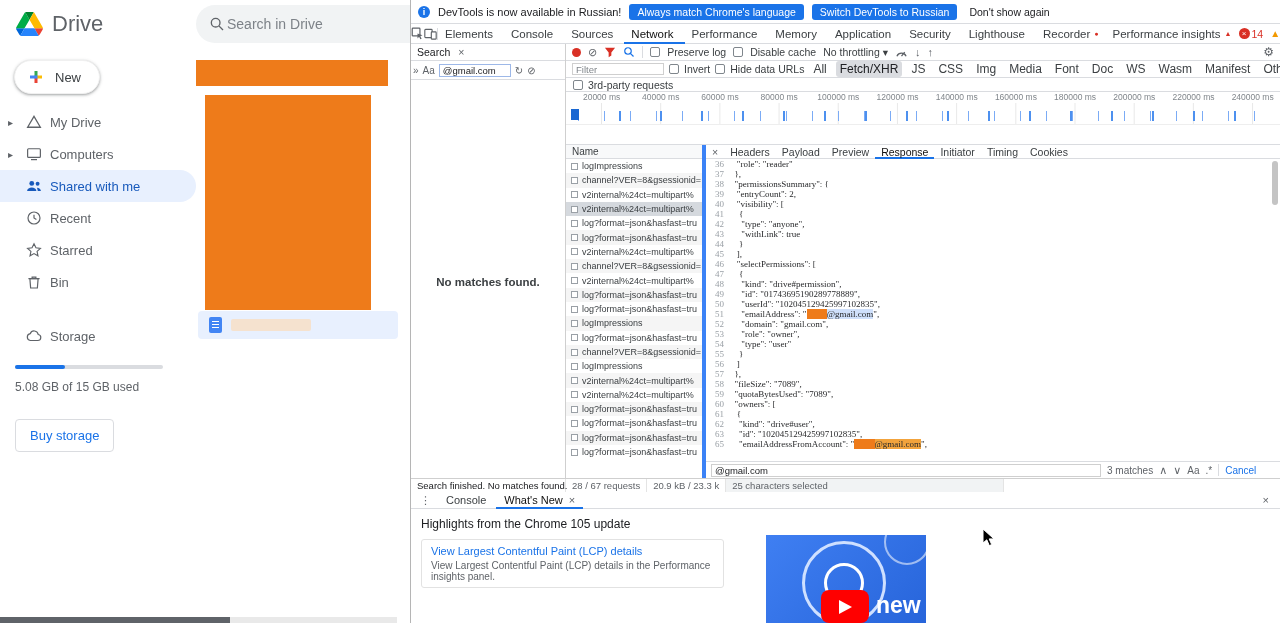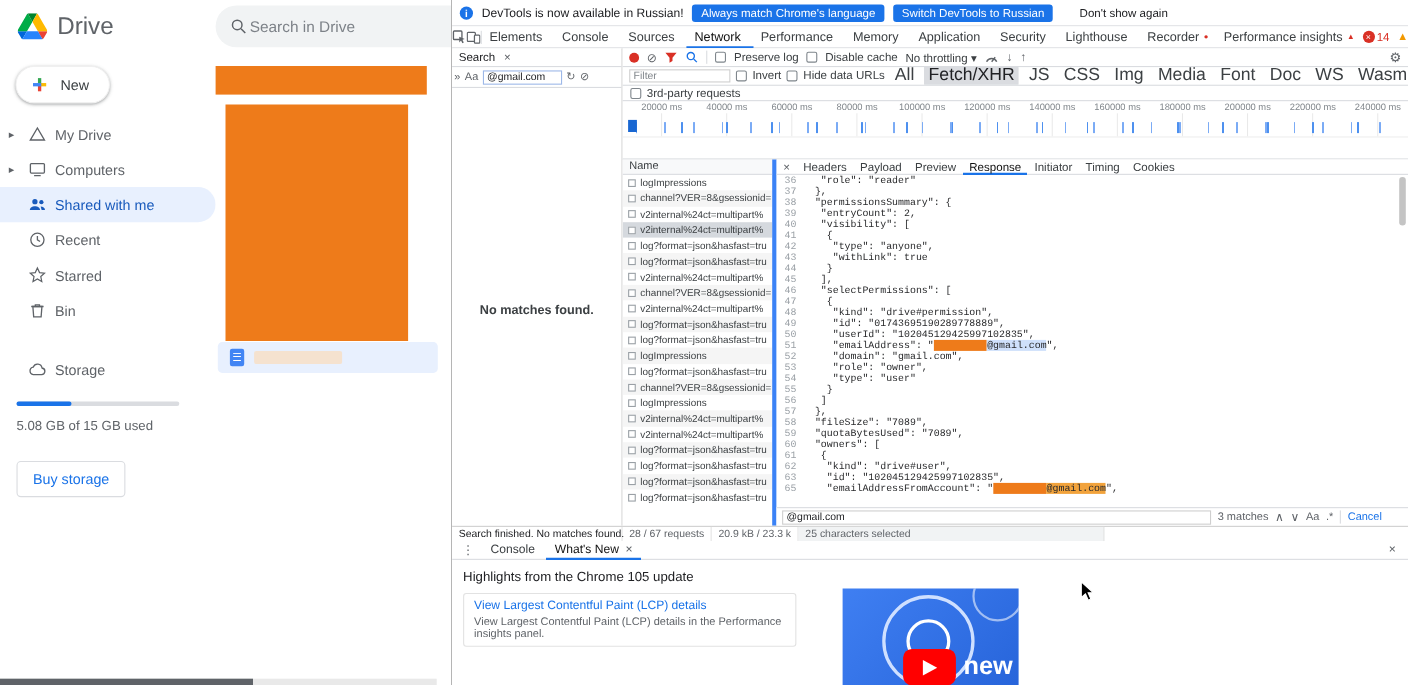--- a/index.html
+++ b/index.html
@@ -35,21 +35,21 @@
 .doc-ico::after{content:"";position:absolute;left:3px;top:4px;width:7px;height:9px;background:repeating-linear-gradient(#fff 0 1px,transparent 1px 3px)}
 .file-name-redact{width:80px;height:12px;background:#f5e2cf;border-radius:2px}
 .h-scroll{position:absolute;left:0;bottom:0;width:397px;height:6px;background:#e9e9e9}
 .h-scroll>div{width:230px;height:6px;background:#5f6368}
 
 .devtools{position:absolute;left:410px;top:0;width:870px;height:623px;border-left:1px solid #b5b5b5;background:#fff;font-size:11px;color:#3c4043}
 .notif{position:absolute;left:0;top:0;right:0;height:24px;border-bottom:1px solid #dadce0;display:flex;align-items:center;gap:8px;padding:0 7px;background:#fff}
 .info-ico{width:12px;height:12px;border-radius:50%;background:#1a73e8;color:#fff;font-size:9px;line-height:12px;text-align:center;font-weight:bold;flex:none}
 .notif-msg{font-size:11px;color:#202124;white-space:nowrap}
 .notif-btn{background:#1a73e8;color:#fff;border-radius:3px;padding:2px 8px;font-size:10.5px;white-space:nowrap;cursor:pointer}
-.notif-dismiss{font-size:10.5px;color:#202124;margin-left:16px;white-space:nowrap;cursor:pointer}
+.notif-dismiss{font-size:10.5px;color:#202124;margin-left:4px;white-space:nowrap;cursor:pointer}
 .tabbar{position:absolute;top:24px;left:0;right:0;height:20px;border-bottom:1px solid #dadce0;display:flex;align-items:center;background:#fff}
 .ticon{width:20px;display:flex;justify-content:center;align-items:center;color:#5f6368;cursor:pointer}
 .vsep{width:1px;height:12px;background:#dadce0;flex:none}
 .tab{padding:0 7px;height:20px;display:flex;align-items:center;gap:4px;font-size:11.5px;color:#3c4043;white-space:nowrap;cursor:pointer}
 .tab.selected{box-shadow:inset 0 -2px 0 #1a73e8;color:#111}
 .tab .dot{color:#d93025;font-size:7px}
 .tb-right{margin-left:auto;display:flex;align-items:center;gap:7px;padding-right:5px}
 .badge{display:flex;align-items:center;gap:2px;font-size:10.5px}
 .badge.err{color:#d93025}.badge.warn{color:#a05a00}
 .err-dot{width:11px;height:11px;border-radius:50%;background:#d93025;color:#fff;font-size:8px;line-height:11px;text-align:center}
@@ -65,21 +65,21 @@
 
 .net{position:absolute;left:155px;top:44px;right:0;bottom:145px;background:#fff}
 .net-toolbar{height:17px;border-bottom:1px solid #dadce0;display:flex;align-items:center;gap:7px;padding:0 6px}
 .rec{width:9px;height:9px;border-radius:50%;background:#d93025;flex:none;cursor:pointer}
 .cb{width:10px;height:10px;border:1px solid #7f868c;border-radius:2px;background:#fff;flex:none;cursor:pointer}
 .lab{font-size:10.5px;color:#3c4043;white-space:nowrap}
 .gear-r{margin-left:auto;color:#5f6368;cursor:pointer}
 .filter-row{height:17px;border-bottom:1px solid #dadce0;display:flex;align-items:center;gap:5px;padding:0 6px;overflow:hidden}
 .filter-input{width:92px;height:12px;border:1px solid #cfcfcf;font-size:9.5px;color:#202124;padding:0 3px;flex:none}
 .filter-input::placeholder{color:#80868b}
-.chip{font-size:16px;color:#3c4043;padding:1px 4px;border-radius:3px;white-space:nowrap;cursor:pointer}
+.chip{font-size:12px;color:#3c4043;padding:1px 4px;border-radius:3px;white-space:nowrap;cursor:pointer}
 .chip.selected{background:#dadce0;color:#202124}
 .third-row{height:14px;border-bottom:1px solid #dadce0;display:flex;align-items:center;gap:5px;padding:0 7px}
 .timeline{height:53px;border-bottom:1px solid #dadce0;position:relative}
 .tl-labels{display:flex;height:11px;font-size:8.5px;color:#80868b;padding-left:6px;align-items:flex-start}
 .tl-labels span{width:59.2px;text-align:center;white-space:nowrap;flex:none}
 .tl-band{position:absolute;left:0;right:0;top:11px;height:22px;background:linear-gradient(90deg,#e8e8e8 1px,transparent 1px);background-size:59.2px 100%;background-position-x:35px;border-bottom:1px solid #eee}
 .tl-ticks{position:absolute;left:12px;right:6px;top:8px;height:10px;background:repeating-linear-gradient(90deg,#7babf5 0 1.5px,transparent 1.5px 26px),repeating-linear-gradient(90deg,#4d90ef 0 1.5px,transparent 1.5px 41px)}
 .tl-marker{position:absolute;left:5px;top:6px;width:8px;height:11px;background:#1967d2}
 
 .req-col{position:absolute;left:0;top:101px;width:140px;bottom:0;border-right:4px solid #3b82f6;overflow:hidden}
@@ -88,21 +88,21 @@
 .req-row{height:14.3px;display:flex;align-items:center;gap:4px;padding-left:5px;font-size:9px;color:#3c4043;white-space:nowrap;overflow:hidden;cursor:pointer}
 .req-row:nth-child(even){background:#f5f5f5}
 .req-row.selected{background:#d5d9de}
 .req-row .sq{width:7px;height:7px;border:1px solid #9aa0a6;background:#fff;flex:none}
 
 .detail{position:absolute;left:140px;top:101px;right:0;bottom:0;background:#fff}
 .det-tabs{height:14px;border-bottom:1px solid #dadce0;display:flex;align-items:center;font-size:10.5px;color:#3c4043}
 .det-tabs .x{padding:0 6px;color:#5f6368;cursor:pointer}
 .det-tab{padding:0 6px;height:14px;display:flex;align-items:center;cursor:pointer;white-space:nowrap}
 .det-tab.selected{box-shadow:inset 0 -2px 0 #1a73e8;color:#111}
-.resp{position:absolute;top:14px;left:0;right:0;bottom:17px;overflow:hidden;font-family:Liberation Mono, monospace;font-size:9px;color:#28292b}
+.resp{position:absolute;top:14px;left:0;right:0;bottom:17px;overflow:hidden;font-family:Liberation Serif, serif;font-size:9px;color:#28292b}
 .resp-line{height:10px;line-height:10px;display:flex;white-space:pre}
 .resp-line .ln{width:24px;flex:none;text-align:right;padding-right:6px;color:#9aa0a6}
 .resp-line span{white-space:pre}
 .m-redact{background:#ee7b1a;color:transparent}
 .m-match{background:#cfe0fb}
 .resp-line.selected .m-match{background:#f2a33c}
 .resp-scroll{position:absolute;right:2px;top:16px;width:6px;height:44px;background:#c4c4c4;border-radius:3px;cursor:pointer}
 .findbar{position:absolute;left:0;right:0;bottom:0;height:17px;border-top:1px solid #dadce0;display:flex;align-items:center;gap:6px;padding:0 5px;font-family:"Liberation Sans",sans-serif;font-size:10px;color:#5f6368;background:#fff}
 .find-input{width:390px;height:13px;border:1px solid #cfcfcf;font-size:9.5px;padding:0 3px;color:#202124;flex:none}
 .find-cancel{color:#1a73e8;cursor:pointer}

